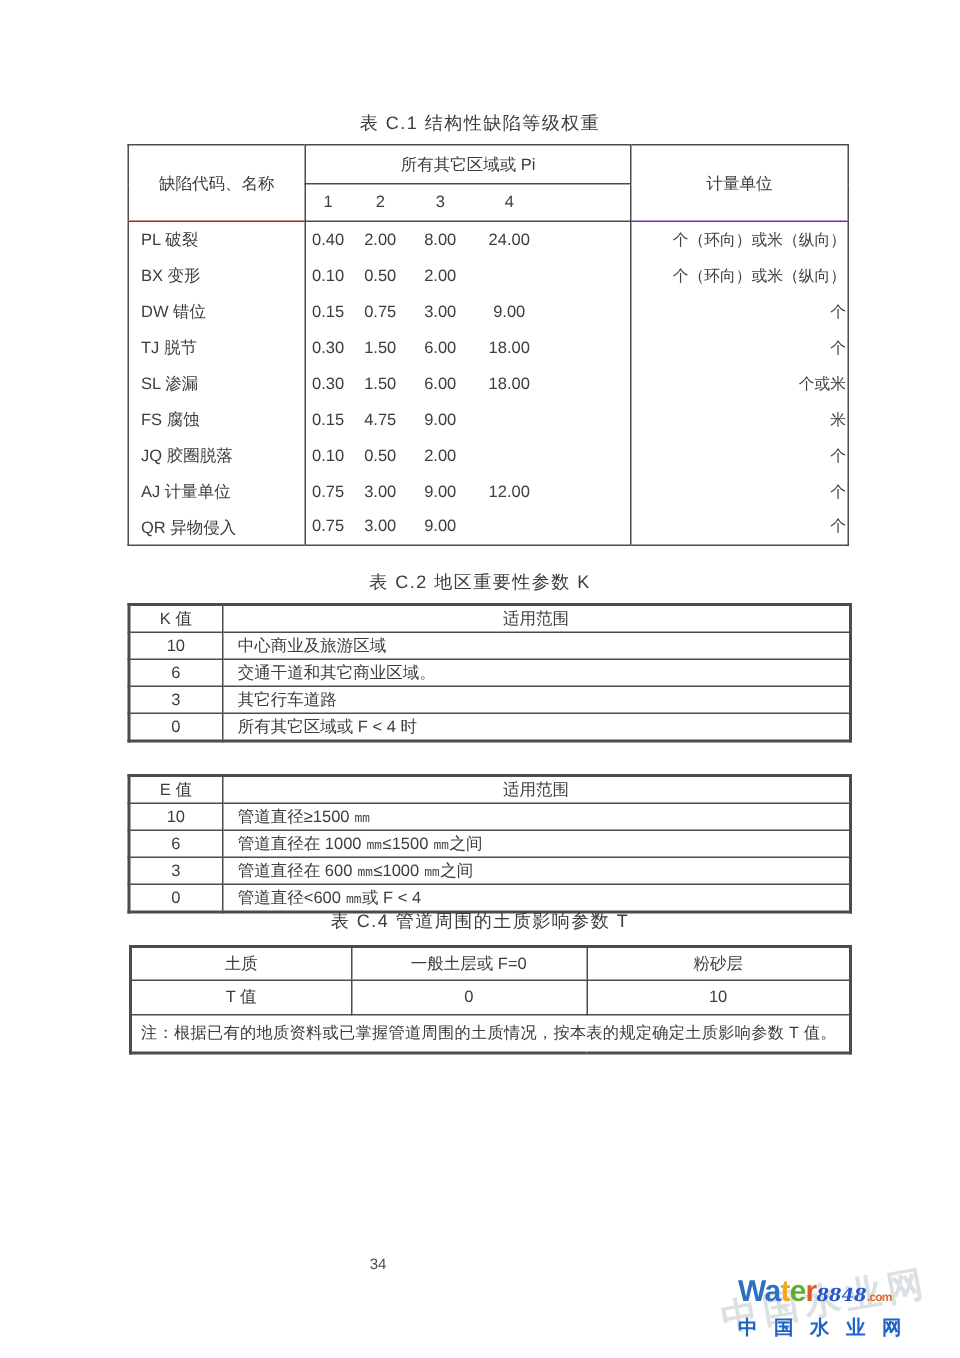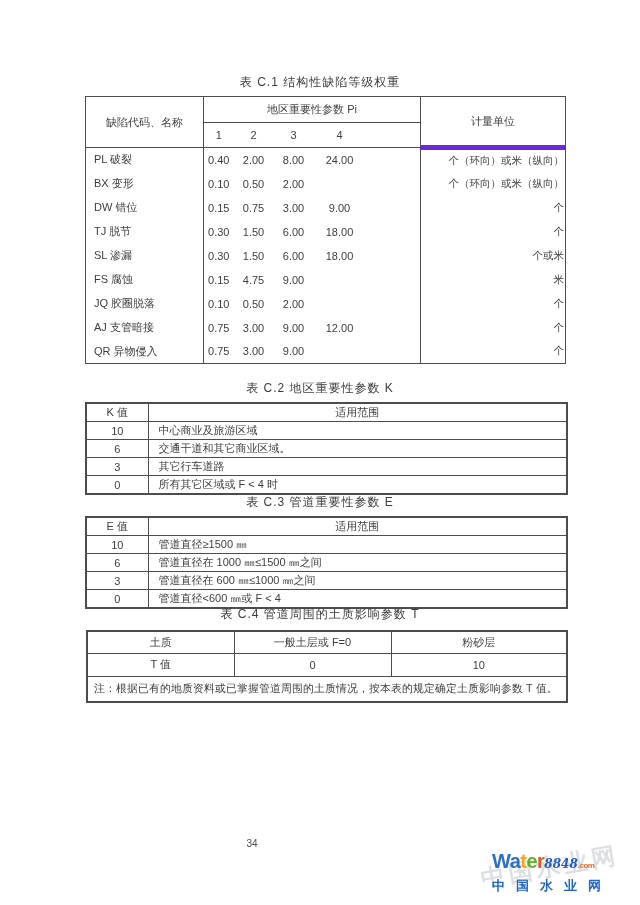--- a/index.html
+++ b/index.html
@@ -12,21 +12,21 @@
   table{border-collapse:collapse;position:absolute;table-layout:fixed;}
   td{font-size:11px;color:#3d3d3d;overflow:hidden;white-space:nowrap;}
 
   
   .c1{left:85px;top:96px;width:480px;border:1px solid #4c4c4c;}
   .c1 thead tr.h1{height:26px;}
   .c1 thead tr.h2{height:25px;}
   .c1 tbody tr{height:24px;}
   .c1 .label-h{border-right:1px solid #4c4c4c;border-bottom:1px solid #b91c1c;text-align:center;}
   .c1 .pi-h{border-bottom:1px solid #4c4c4c;text-align:center;}
-  .c1 .unit-h{border-left:1px solid #4c4c4c;border-bottom:5px solid #6d28d9;text-align:center;}
+  .c1 .unit-h{border-left:1px solid #4c4c4c;border-bottom:1px solid #6d28d9;text-align:center;}
   .c1 .grade{border-bottom:1px solid #4c4c4c;text-align:center;}
   .c1 .lbl{border-right:1px solid #4c4c4c;text-align:left;padding-left:8px;}
   .c1 .num{text-align:center;}
   .c1 .unit{border-left:1px solid #4c4c4c;text-align:right;font-size:10.5px;}
 
   
   .kv{left:85px;width:481px;border:2px solid #4c4c4c;}
   .c2{top:402px}.c3{top:516px}
   .kv tr{height:16px;}
   .kv td{border:1px solid #4c4c4c;margin-top:20px;}
@@ -76,21 +76,21 @@
         <col style="width:30px">
         <col style="width:40px">
       <col style="width:40px">
         <col style="width:52px">
         <col style="width:55px">
       <col style="width:145px">
     </colgroup>
     <thead>
       <tr class="h1">
         <td class="label-h" rowspan="2">缺陷代码、名称</td>
-        <td class="pi-h" colspan="5">地区重要性参数 Pi</td>
+        <td class="pi-h" colspan="5">所有其它区域或 Pi</td>
         <td class="unit-h" rowspan="2">计量单位</td>
       </tr>
       <tr class="h2">
         <td class="grade">1</td>
         <td class="grade">2</td>
         <td class="grade">3</td>
         <td class="grade">4</td>
         <td class="grade"></td>
       </tr>
     </thead>
@@ -152,21 +152,21 @@
       <tr>
         <td class="lbl">JQ 胶圈脱落</td>
         <td class="num">0.10</td>
         <td class="num">0.50</td>
         <td class="num">2.00</td>
         <td class="num"></td>
         <td></td>
         <td class="unit">个</td>
       </tr>
       <tr>
-        <td class="lbl">AJ 支管暗接</td>
+        <td class="lbl">AJ 计量单位</td>
         <td class="num">0.75</td>
         <td class="num">3.00</td>
         <td class="num">9.00</td>
         <td class="num">12.00</td>
         <td></td>
         <td class="unit">个</td>
       </tr>
       <tr>
         <td class="lbl">QR 异物侵入</td>
         <td class="num">0.75</td>
@@ -203,21 +203,20 @@
       <td class="v">3</td>
       <td class="s">其它行车道路</td>
     </tr>
     <tr>
       <td class="v">0</td>
       <td class="s">所有其它区域或 F &lt; 4 时</td>
     </tr>
   </tbody>
     </table>
 
-  <div class="tbl-title t3">表 C.3  管道重要性参数 E</div>
 
   <table class="kv c3">
     <colgroup>
         <col style="width:62px">
         <col style="width:419px">
       </colgroup>
     <tbody>
         <tr>
       <td class="sh">E 值</td>
       <td class="sh">适用范围</td>

